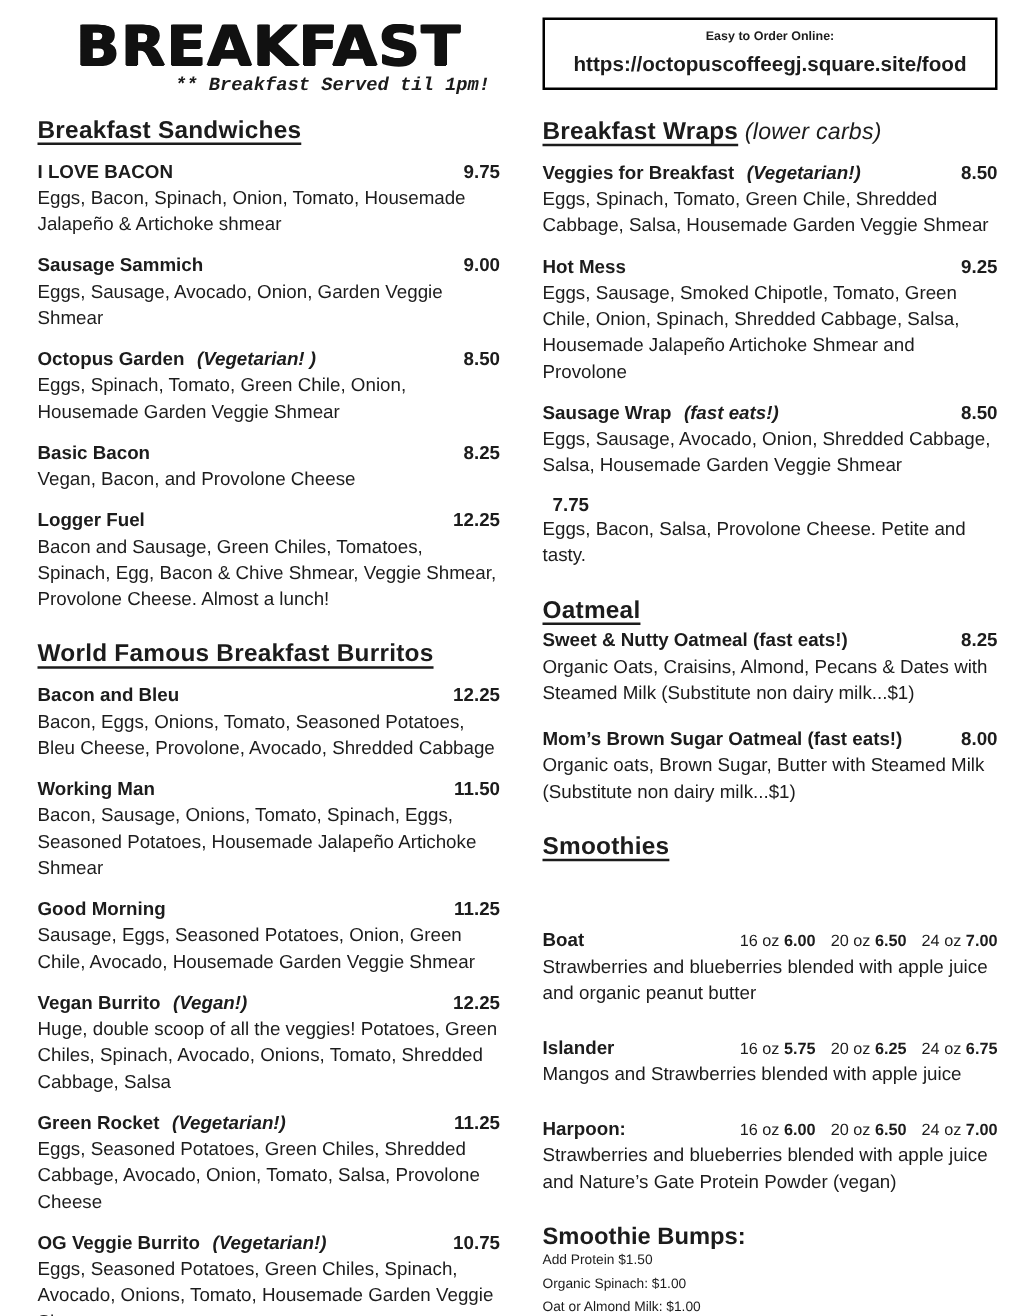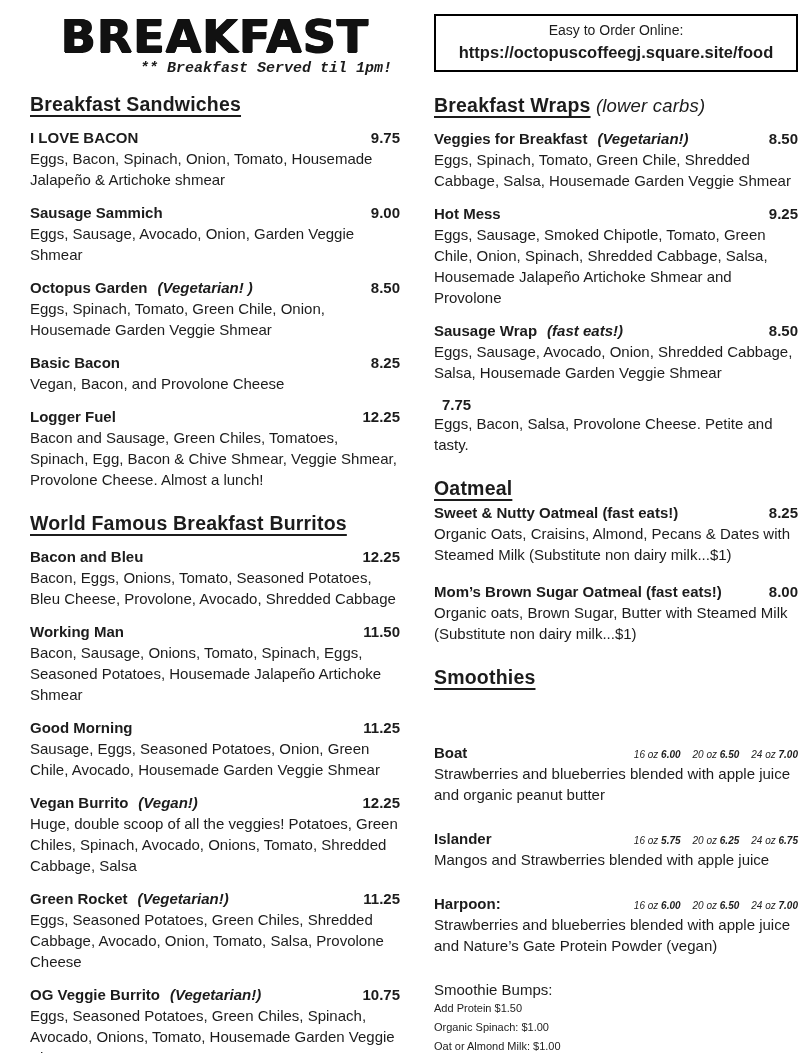--- a/index.html
+++ b/index.html
@@ -36,52 +36,52 @@
     padding-right: 8px;
     margin-top: 0px;
   }
 
   
   .order-box {
     border: 2px solid #000;
     text-align: center;
     padding: 3px 4px 6px;
   }
-  .order-box .l1 { font-weight: normal; font-size: 14px; line-height: 22px; }
+  .order-box .l1 { font-weight: bold; font-size: 10px; line-height: 22px; }
   .order-box .l2 { font-weight: bold; font-size: 16.5px; line-height: 23px; }
 
   
   .section { margin-top: 22px; }
   .col-left .section:first-of-type { margin-top: 16px; }
   .s-heading { margin: 0 0 12px 0; font-size: 19.5px; font-weight: bold; letter-spacing: 0.2px; }
   .s-heading .hd { text-decoration: underline; text-decoration-thickness: 1.5px; text-underline-offset: 4px; }
   .s-heading .hd-note { font-style: italic; font-weight: normal; font-size: 18.5px; }
 
   .item { margin-bottom: 13px; }
   .row { display: flex; justify-content: space-between; align-items: baseline; }
   .nm { font-weight: bold; font-size: 15px; line-height: 20px; }
   .nm .note { margin-left: 10px; font-weight: bold; }
   .pr { font-weight: bold; font-size: 15px; margin-left: 8px; white-space: nowrap; }
   .desc { font-size: 15px; line-height: 21px; }
 
   
-  .sizes { white-space: nowrap; font-size: 10px; font-style: italic; }
+  .sizes { white-space: nowrap; font-size: 13px; }
   .size-pair { margin-left: 12px; }
   .size-pair:first-child { margin-left: 0; }
   .size-pair .u { font-weight: normal; }
   .size-pair .p { font-weight: bold; }
 
   
   .section-oatmeal .s-heading { margin-bottom: 3px; }
   .section-oatmeal .item { margin-bottom: 17px; }
   .section-smoothies .s-items { padding-top: 42px; }
   .section-smoothies .item { margin-bottom: 24px; }
 
   .extra { margin-top: 4px; }
-  .extra-title { font-weight: normal; font-size: 15px; line-height: 19px; }
+  .extra-title { font-weight: bold; font-size: 19px; line-height: 19px; }
   .extra-line { font-size: 11px; line-height: 19px; }
 </style>
 </head>
 <body>
 
 <div class="page">
 
   <div class="col col-left">
     <div class="brand-title">BREAKFAST</div>
     <div class="brand-sub">** Breakfast Served til 1pm!</div>

